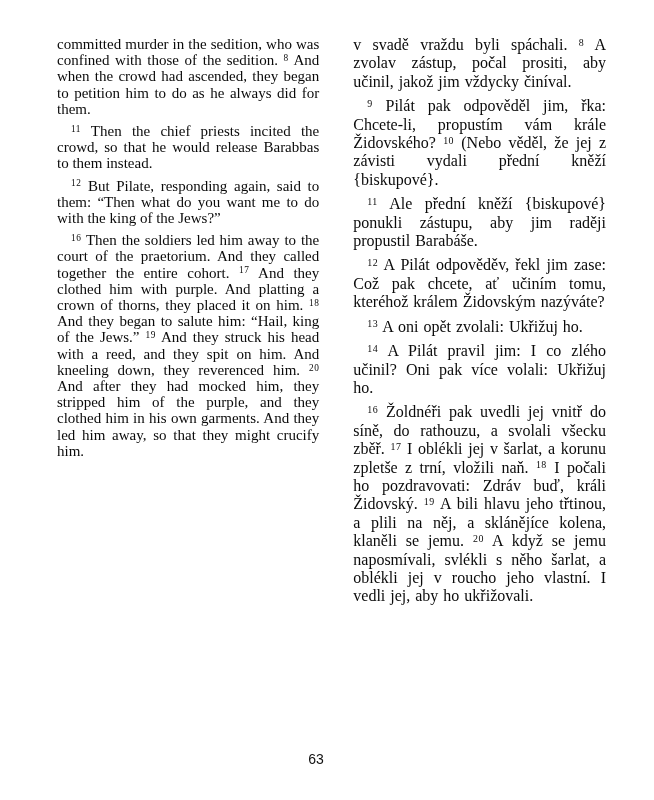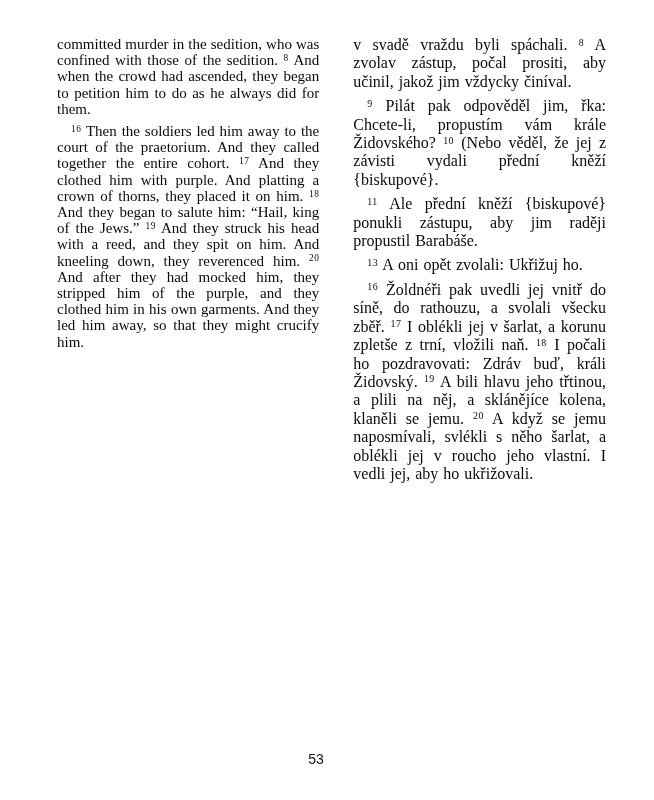--- a/index.html
+++ b/index.html
@@ -67,24 +67,28 @@
     color: #111111;
   }
 </style>
 </head>
 <body>
 
 <div class="page">
   <div class="columns">
     <div class="column col-en">
         <p class="para">committed murder in the sedition, who was confined with those of the sedition. <span class="verse">8</span> And when the crowd had ascended, they began to petition him to do as he always did for them.</p>
+        <p class="para indent"><span class="verse">11</span> Then the chief priests incited the crowd, so that he would release Barabbas to them instead.</p>
+        <p class="para indent"><span class="verse">12</span> But Pilate, responding again, said to them: “Then what do you want me to do with the king of the Jews?”</p>
         <p class="para indent"><span class="verse">16</span> Then the soldiers led him away to the court of the praetorium. And they called together the entire cohort. <span class="verse">17</span> And they clothed him with purple. And platting a crown of thorns, they placed it on him. <span class="verse">18</span> And they began to salute him: “Hail, king of the Jews.” <span class="verse">19</span> And they struck his head with a reed, and they spit on him. And kneeling down, they reverenced him. <span class="verse">20</span> And after they had mocked him, they stripped him of the purple, and they clothed him in his own garments. And they led him away, so that they might crucify him.</p>
       </div>
     <div class="column col-cs">
         <p class="para">v svadě vraždu byli spáchali. <span class="verse">8</span> A zvolav zástup, počal prositi, aby učinil, jakož jim vždycky činíval.</p>
         <p class="para indent"><span class="verse">9</span> Pilát pak odpověděl jim, řka: Chcete-li, propustím vám krále Židovského? <span class="verse">10</span> (Nebo věděl, že jej z závisti vydali přední kněží {biskupové}.</p>
         <p class="para indent"><span class="verse">11</span> Ale přední kněží {biskupové} ponukli zástupu, aby jim raději propustil Barabáše.</p>
+        <p class="para indent"><span class="verse">12</span> A Pilát odpověděv, řekl jim zase: Což pak chcete, ať učiním tomu, kteréhož králem Židovským nazýváte?</p>
         <p class="para indent"><span class="verse">13</span> A oni opět zvolali: Ukřižuj ho.</p>
+        <p class="para indent"><span class="verse">14</span> A Pilát pravil jim: I co zlého učinil? Oni pak více volali: Ukřižuj ho.</p>
         <p class="para indent"><span class="verse">16</span> Žoldnéři pak uvedli jej vnitř do síně, do rathouzu, a svolali všecku zběř. <span class="verse">17</span> I oblékli jej v šarlat, a korunu zpletše z trní, vložili naň. <span class="verse">18</span> I počali ho pozdravovati: Zdráv buď, králi Židovský. <span class="verse">19</span> A bili hlavu jeho třtinou, a plili na něj, a sklánějíce kolena, klaněli se jemu. <span class="verse">20</span> A když se jemu naposmívali, svlékli s něho šarlat, a oblékli jej v roucho jeho vlastní. I vedli jej, aby ho ukřižovali.</p>
       </div>
   </div>
-  <div class="page-number">53</div>
+  <div class="page-number">63</div>
 </div>
 
 </body></html>

